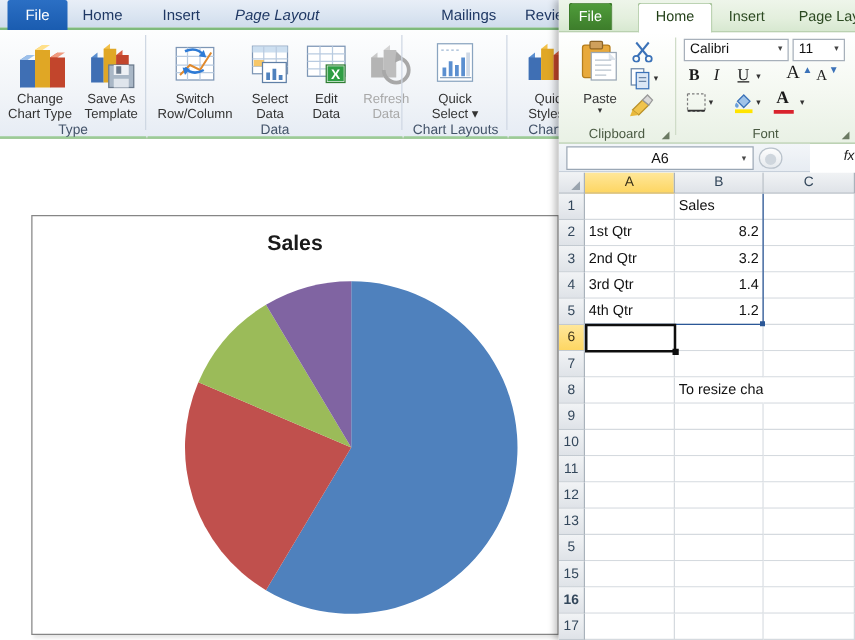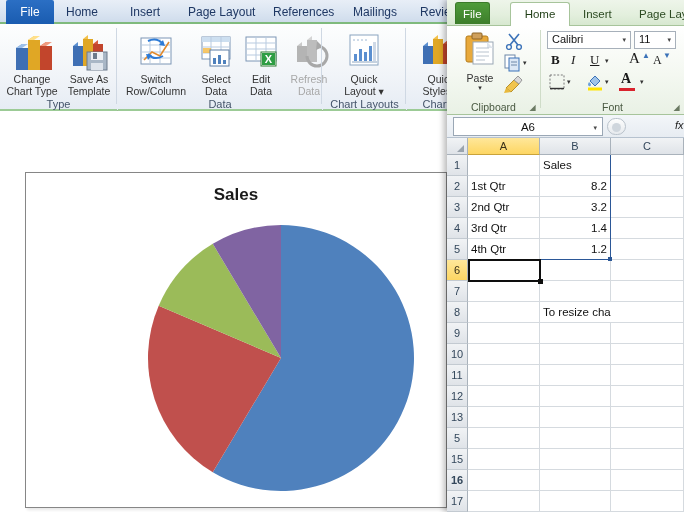--- a/index.html
+++ b/index.html
@@ -105,21 +105,21 @@
     position:absolute; bottom:2px; left:0; width:100%;
     text-align:center; font-size:10.5px; color:#4a5a42;
   }
   .xsep { position:absolute; top:4px; width:1px; height:78px; background:#cfdcc8; }
   .dlglaunch {
     position:absolute; bottom:3px; right:3px; width:9px; height:9px;
     font-size:8px; color:#6b7a63; line-height:9px; text-align:center;
   }
 
   .xl-namebar {
-    position:absolute; left:0; top:115px; width:237px; height:23px;
+    position:absolute; left:0; top:115px; width:201px; height:23px;
     background:linear-gradient(to bottom,#f3f6f9,#e7ecf2);
     border-bottom:1px solid #b6c2cf;
   }
   .namebox {
     position:absolute; left:6px; top:2px; width:150px; height:19px;
     background:#fff; border:1px solid #9aa7b5;
     font-size:11.5px; color:#111; text-align:center; line-height:18px;
   }
   .nb-arrow { position:absolute; right:5px; top:7px; font-size:7px; color:#4a4a4a; line-height:6px; }
   .fx-round {
@@ -183,22 +183,21 @@
 <body>
 
 <div id="root">
 
   <div class="word-window">
 
     <div class="word-tabbar">
       <div class="wtab file" style="left:6px;width:48px;"><span>File</span></div>
       <div class="wtab" style="left:58px;"><span>Home</span></div>
       <div class="wtab" style="left:122px;"><span>Insert</span></div>
-      <div class="wtab" style="left:180px;"><span>Page Layout</span></div>
-      <div class="wtab" style="left:265px;"><span>References</span></div>
+      <div class="wtab" style="left:180px;font-style:italic;"><span>Page Layout</span></div>
       <div class="wtab" style="left:345px;"><span>Mailings</span></div>
       <div class="wtab" style="left:412px;"><span>Review</span></div>
       <div class="wtab" style="left:468px;"><span>View</span></div>
     </div>
 
     <div class="word-ribbon">
 
       <div class="rib-group" style="left:0px;width:117px;">
         <div class="green-under" style="width:117px;"></div>
         <div class="glabel">Type</div>
@@ -332,21 +331,21 @@
               <line x1="6" y1="8" x2="20" y2="8" stroke="#9fb8d4" stroke-dasharray="2,2"></line>
               <rect x="7" y="22" width="3" height="7" fill="#5b8fd0"></rect>
               <rect x="12" y="17" width="3" height="12" fill="#5b8fd0"></rect>
               <rect x="17" y="20" width="3" height="9" fill="#5b8fd0"></rect>
               <rect x="22" y="14" width="3" height="15" fill="#5b8fd0"></rect>
               <rect x="26" y="10" width="3" height="19" fill="#cfd9e6"></rect>
               <line x1="5" y1="30" x2="30" y2="30" stroke="#8aa4c0"></line>
             </svg>
           </span>
           <span class="lbl">Quick</span>
-          <span class="lbl">Layout ▾</span>
+          <span class="lbl">Select ▾</span>
         </div>
         <div class="rib-sep" style="left:82px;"></div>
       </div>
 
       <div class="rib-group" style="left:407px;width:77px;">
         <div class="green-under" style="width:77px;"></div>
         <div class="glabel">Chart Sty</div>
 
         <div class="rbtn" style="left:6px;top:8px;width:56px;">
           <span class="ico" style="width:44px;height:40px;">

